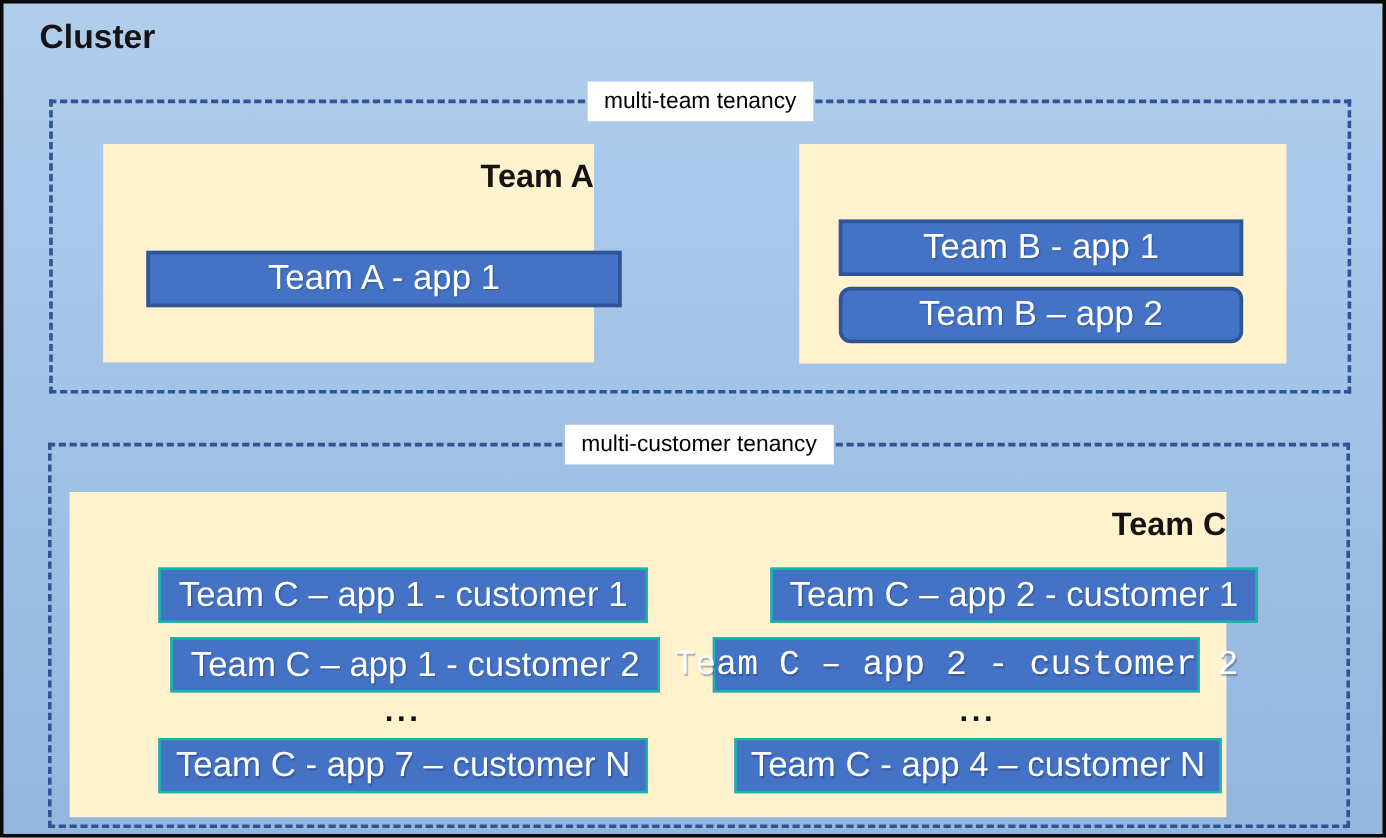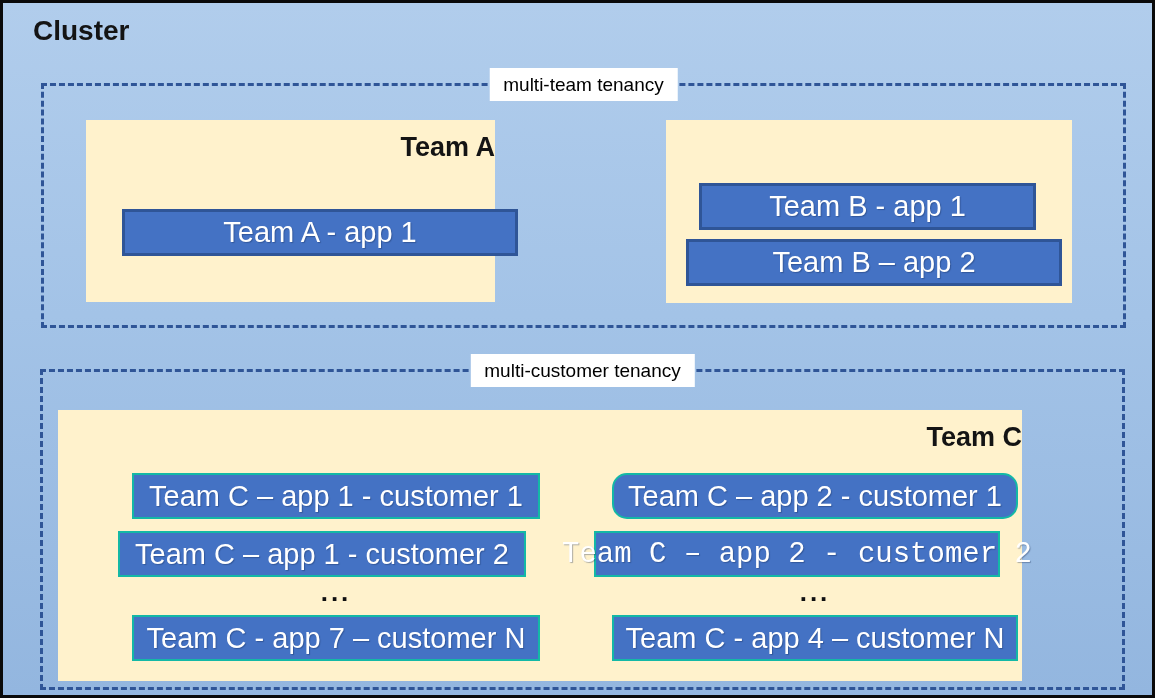--- a/index.html
+++ b/index.html
@@ -71,26 +71,26 @@
     font-size: 29px;
     text-shadow: 1px 1px 1px rgba(20,40,80,0.35);
     white-space: nowrap;
   }
   .app-box.thick { border: 3px solid #2f5597; }
   .app-box.thin  { border: 2px solid #14b8a6; }
   
   #app-a1 { left: 36px; top: 89px; width: 396px; height: 47px; }
   
   #app-b1 { left: 33px; top: 63px;  width: 337px; height: 47px; }
-  #app-b2 { left: 20px; top: 119px; width: 376px; height: 47px; }
+  #app-b2 { left: 33px; top: 119px; width: 337px; height: 47px; border-radius: 10px; }
   
   .col-left  .row-1 { left: 74px;  top: 63px;  width: 408px; height: 46px; }
-  .col-left  .row-2 { left: 60px;  top: 121px; width: 408px; height: 46px; }
+  .col-left  .row-2 { left: 84px;  top: 121px; width: 408px; height: 46px; }
   .col-left  .row-n { left: 74px;  top: 205px; width: 408px; height: 46px; }
-  .col-right .row-1 { left: 554px; top: 63px;  width: 406px; height: 46px; border-radius: 15px; }
+  .col-right .row-1 { left: 584px; top: 63px;  width: 406px; height: 46px; }
   .col-right .row-2 { left: 536px; top: 121px; width: 406px; height: 46px; font-family: Liberation Mono, monospace; }
   .col-right .row-n { left: 554px; top: 205px; width: 406px; height: 46px; }
   .ellipsis {
     position: absolute;
     text-align: center;
     font-size: 26px;
     font-weight: bold;
     color: #111111;
     letter-spacing: 3px;
     line-height: 26px;

